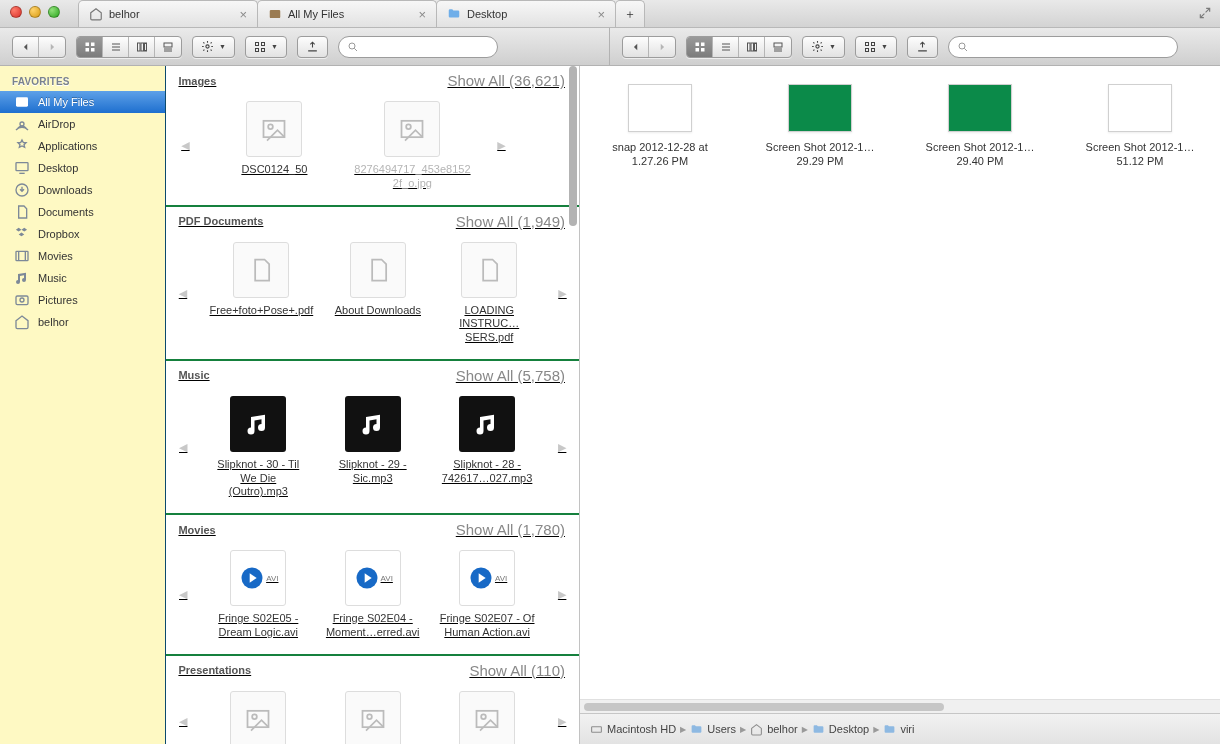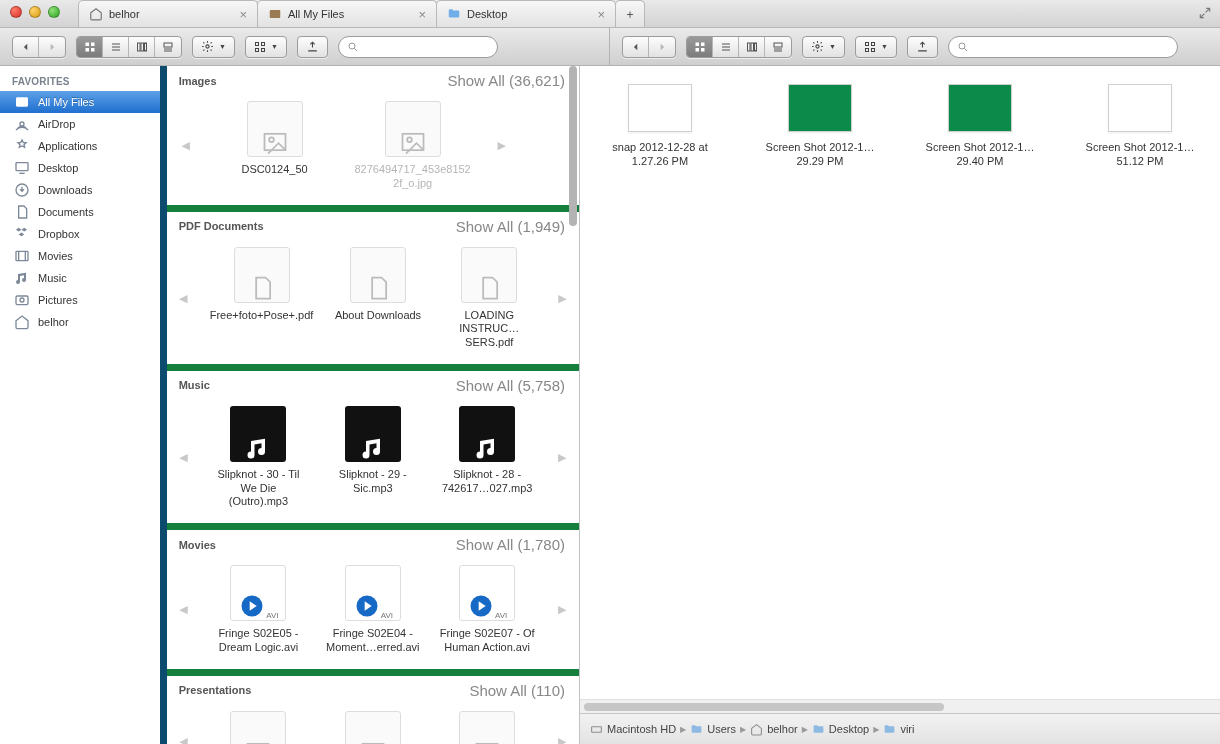--- a/index.html
+++ b/index.html
@@ -27,35 +27,35 @@
 .seg .btn:last-child{border-right:none;}
 .seg .btn.active{background:linear-gradient(#9a9a9a,#7c7c7c);color:#fff;}
 .sbtn{display:flex;align-items:center;justify-content:center;gap:3px;height:22px;padding:0 8px;border:1px solid #9c9c9c;border-radius:4px;background:linear-gradient(#fdfdfd,#e2e2e2);color:#444;box-shadow:0 1px 0 rgba(255,255,255,.6);}
 .search{flex:1;max-width:160px;height:22px;border:1px solid #9c9c9c;border-radius:11px;background:#fff;display:flex;align-items:center;padding:0 8px;gap:5px;color:#888;}
 .search input{border:none;outline:none;flex:1;font-size:11px;background:transparent;}
 .tri{font-size:7px;margin-left:2px;}
 
 
 .main{display:flex;height:calc(100% - 28px - 38px);}
 
-.sidebar{width:175px;background:#ffffff;border-right:7px solid #0c4a6e;padding-top:6px;}
+.sidebar{width:175px;background:#fef9c3;border-right:1px solid #0c4a6e;padding-top:6px;}
 .sb-head{color:#7a828d;font-size:10px;font-weight:bold;letter-spacing:.2px;padding:4px 12px 4px 12px;text-shadow:0 1px 0 #fff;}
 .sb-item{display:flex;align-items:center;gap:8px;height:22px;padding:0 10px 0 14px;font-size:12px;color:#333;}
 .sb-item.active{background:linear-gradient(#5ea1e8,#1e6fcf);color:#fff;text-shadow:0 -1px 0 rgba(0,0,0,.3);}
 .sb-item .si{width:16px;height:16px;display:inline-flex;align-items:center;justify-content:center;color:#7d8998;}
 .sb-item.active .si{color:#fff;}
 
 
 .center{width:435px;background:#fff;border-right:1px solid #c2c2c2;overflow-y:auto;position:relative;}
-.cat{border-bottom:7px solid #15803d;}
+.cat{border-bottom:2px solid #15803d;text-decoration:underline;}
 .cat-head{display:flex;align-items:center;justify-content:space-between;padding:6px 14px 4px 12px;background:#fff;color:#555;font-size:11px;font-weight:bold;text-shadow:0 1px 0 #fff;}
 .cat-head .showall{color:#888;font-weight:normal;font-size:15px;}
 .row{display:flex;gap:18px;padding:8px 8px 14px 8px;align-items:flex-start;overflow:hidden;}
 .item{width:120px;text-align:center;font-size:11px;color:#333;}
-.thumb{width:56px;height:56px;margin:0 auto 6px;display:flex;align-items:flex-end;justify-content:center;border:1px solid #ddd;background:#fafafa;border-radius:3px;}
+.thumb{width:56px;height:56px;margin:0 auto 6px;display:flex;align-items:center;justify-content:center;border:1px solid #ddd;background:#fafafa;border-radius:3px;}
 .thumb.music{background:#111;color:#fff;border:none;}
 .thumb.movie{background:#fff;color:#0b66c3;}
 .item .cap{line-height:1.25;word-wrap:break-word;}
 .item.dim .cap{color:#b5b5b5;}
 .peek{width:22px;align-self:stretch;display:flex;align-items:center;justify-content:center;color:#c8c8c8;}
 .cscroll{position:absolute;right:2px;top:0;width:8px;height:100%;background:transparent;}
 .cscroll .knob{position:absolute;left:0;top:0;width:8px;height:160px;border-radius:4px;background:#b3b3b3;}
 
 
 .rightpane{flex:1;background:#fff;display:flex;flex-direction:column;position:relative;}

